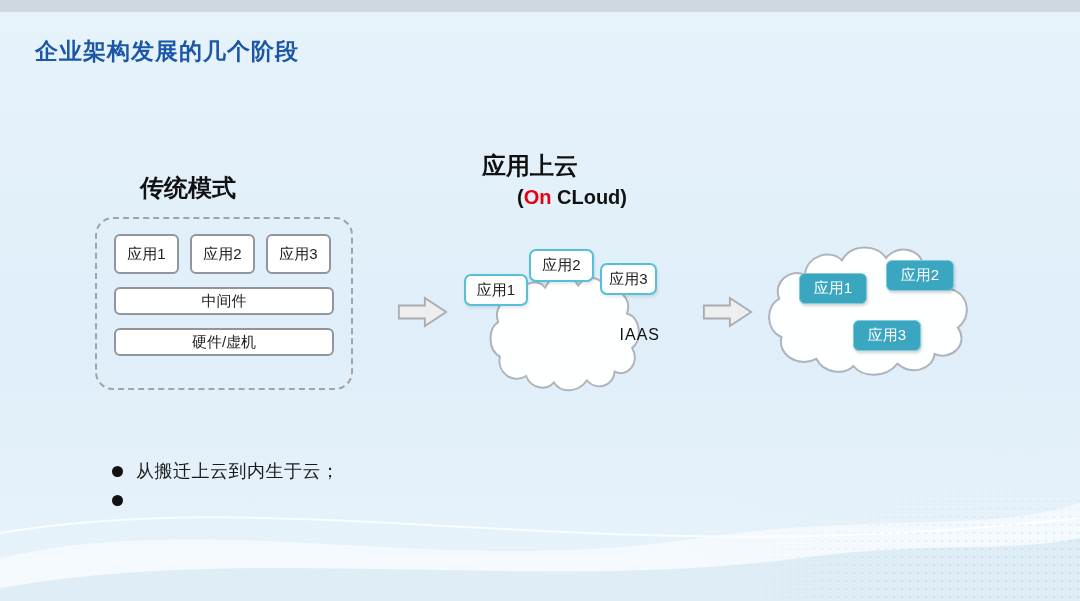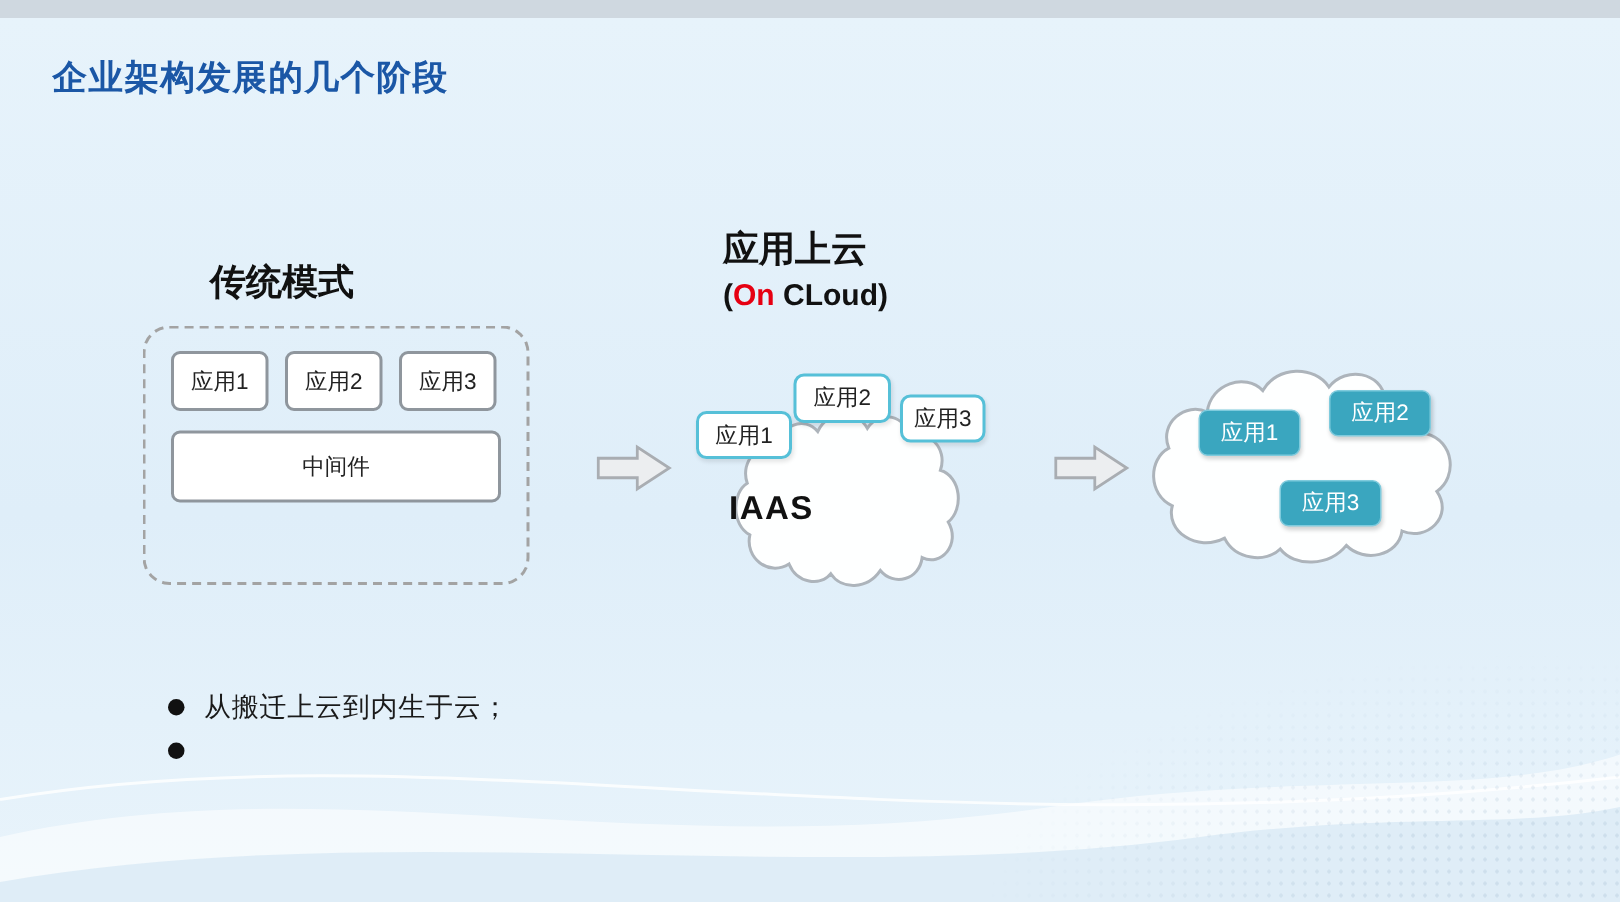--- a/index.html
+++ b/index.html
@@ -25,56 +25,56 @@
     opacity:.45;
   }
 
   .title {
     position:absolute; left:35px; top:24px; margin:0;
     font-size:23px; font-weight:bold; color:#1b57a6; letter-spacing:1px;
   }
 
   .stage-head { position:absolute; }
   .stage-title { font-size:24px; font-weight:bold; color:#111; text-align:left; }
-  .stage-sub   { font-size:20px; font-weight:bold; color:#111; text-align:left; margin-top:4px; }
+  .stage-sub   { font-size:20px; font-weight:bold; color:#111; text-align:center; margin-top:4px; }
   .red { color:#e60012; }
 
   .head-trad  { left:140px; top:160px; width:170px; }
   .head-mid   { left:482px; top:138px; width:180px; }
   .head-right { left:788px; top:138px; width:178px; }
 
   
   .trad-box {
     position:absolute; left:95px; top:205px; width:258px; height:173px;
     border:2px dashed #a3a3a3; border-radius:18px; padding:15px 17px;
   }
   .trad-apps { display:flex; gap:11px; }
   .gbox {
     background:#fff; border:2px solid #8f969d; border-radius:6px;
     display:flex; align-items:center; justify-content:center;
     font-size:15px; color:#222;
   }
   .app  { width:65px; height:40px; }
-  .wide { width:100%; height:48px; margin-top:13px; }
+  .wide { width:100%; height:28px; margin-top:13px; }
 
   
   .arrow { position:absolute; width:52px; height:34px; }
   .arrow1 { left:397px; top:283px; }
   .arrow2 { left:702px; top:283px; }
   .arrow polygon { fill:#eceeF0; stroke:#a9adb2; stroke-width:2; }
 
   
   .cloud { position:absolute; }
   .cloud-mid   { left:486px; top:252px; width:174px; height:140px; }
   .cloud-right { left:763px; top:222px; width:232px; height:156px; }
   .cloud path { fill:#feffff; stroke:#adb4bb; stroke-width:2; }
 
   .iaas-label {
     position:absolute; left:486px; top:314px; width:174px;
-    text-align:left; font-size:22px; color:#111; letter-spacing:1px;font-weight:bold;
+    text-align:right; font-size:16px; color:#111; letter-spacing:1px;
   }
 
   
   .cbox {
     position:absolute; background:#fff; border:2px solid #56c0d8; border-radius:7px;
     display:flex; align-items:center; justify-content:center;
     font-size:15px; color:#222; box-shadow:1px 2px 3px rgba(0,0,0,0.10);
   }
   .cbox1 { left:464px; top:262px; width:64px; height:32px; }
   .cbox2 { left:529px; top:237px; width:65px; height:33px; }
@@ -120,20 +120,21 @@
   </div>
 
 
   <div class="trad-box">
     <div class="trad-apps">
       <div class="gbox app">应用1</div>
       <div class="gbox app">应用2</div>
       <div class="gbox app">应用3</div>
     </div>
     <div class="gbox wide">中间件</div>
+    <div class="gbox wide">硬件/虚机</div>
   </div>
 
   <svg class="arrow arrow1" viewBox="0 0 56 36" aria-hidden="true">
     <polygon points="2,11 30,11 30,3 53,18 30,33 30,25 2,25"></polygon>
   </svg>
 
   <svg class="cloud cloud-mid" viewBox="0 0 200 130" preserveAspectRatio="none" aria-hidden="true">
     <path vector-effect="non-scaling-stroke" d="M 46 104 C 30 112 12 100 16 86 C 2 80 2 60 14 54 C 8 40 24 28 36 34 C 38 18 58 12 68 22 C 76 8 98 8 106 20 C 116 8 136 12 138 26 C 152 20 168 32 162 46 C 178 50 180 70 168 78 C 178 92 162 106 148 100 C 146 114 126 118 116 108 C 106 120 86 120 78 110 C 70 118 52 116 46 104 Z"></path>
   </svg>
   <div class="iaas-label">IAAS</div>

